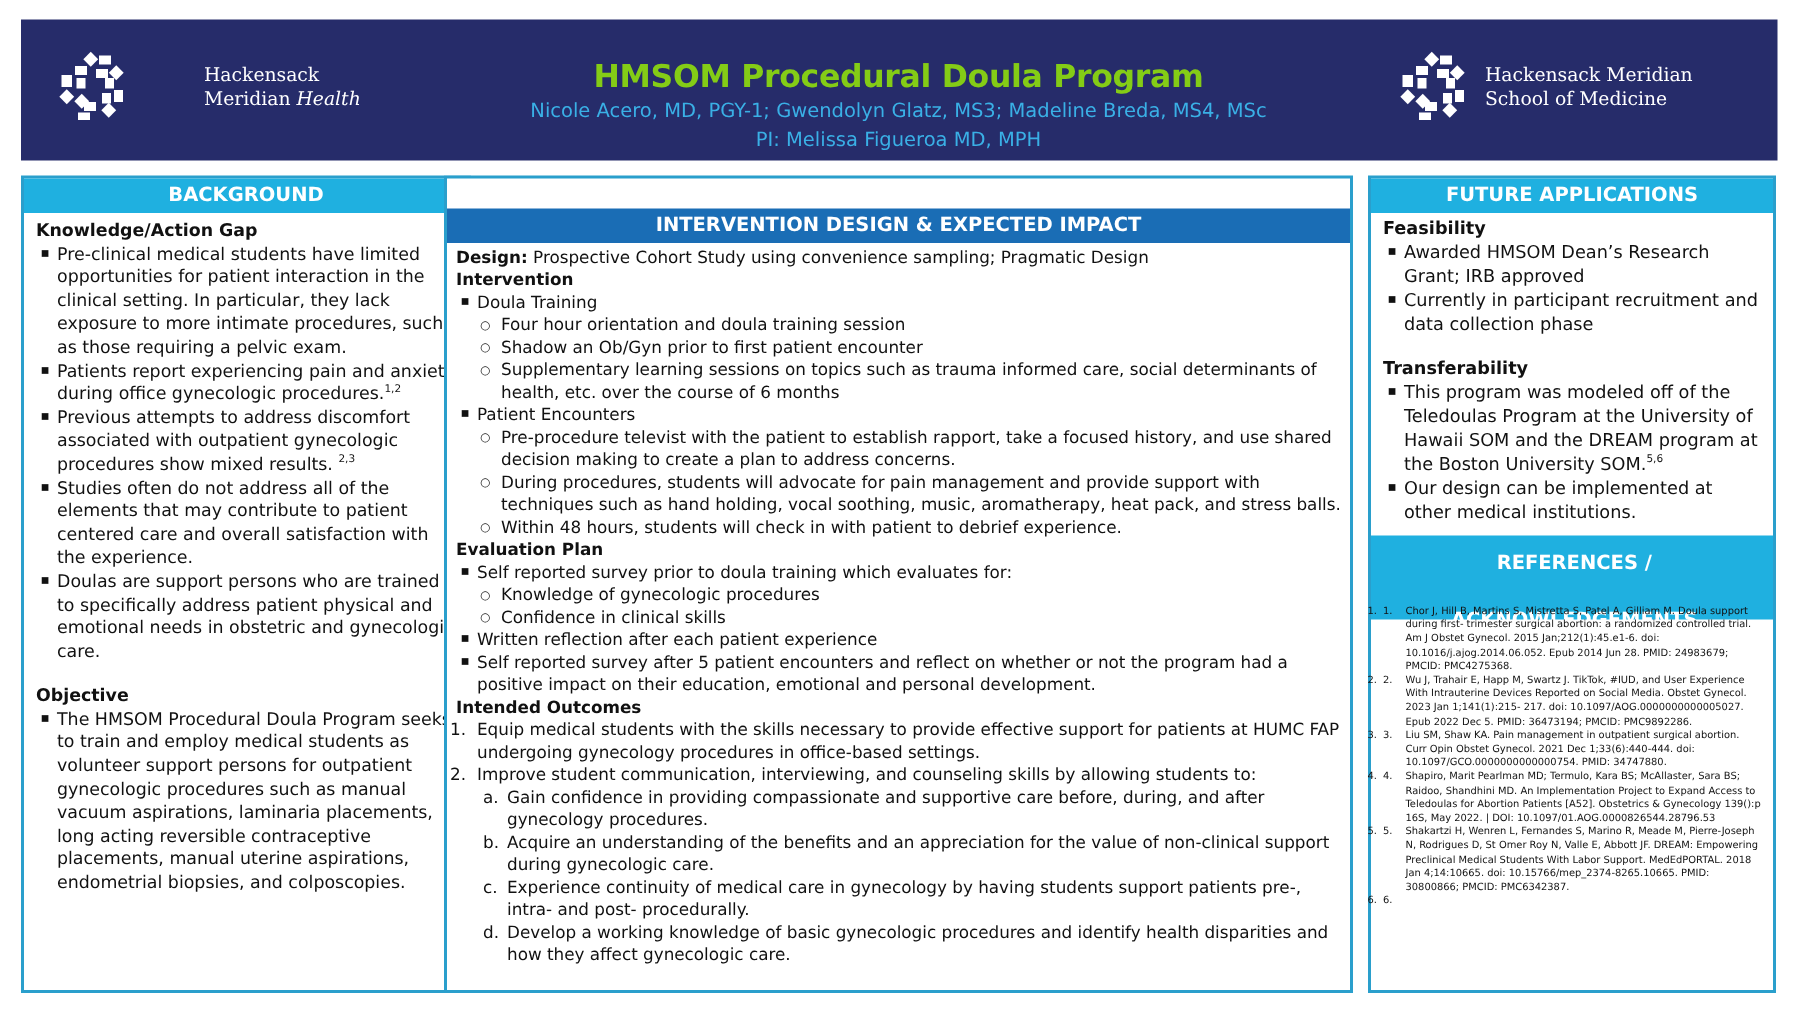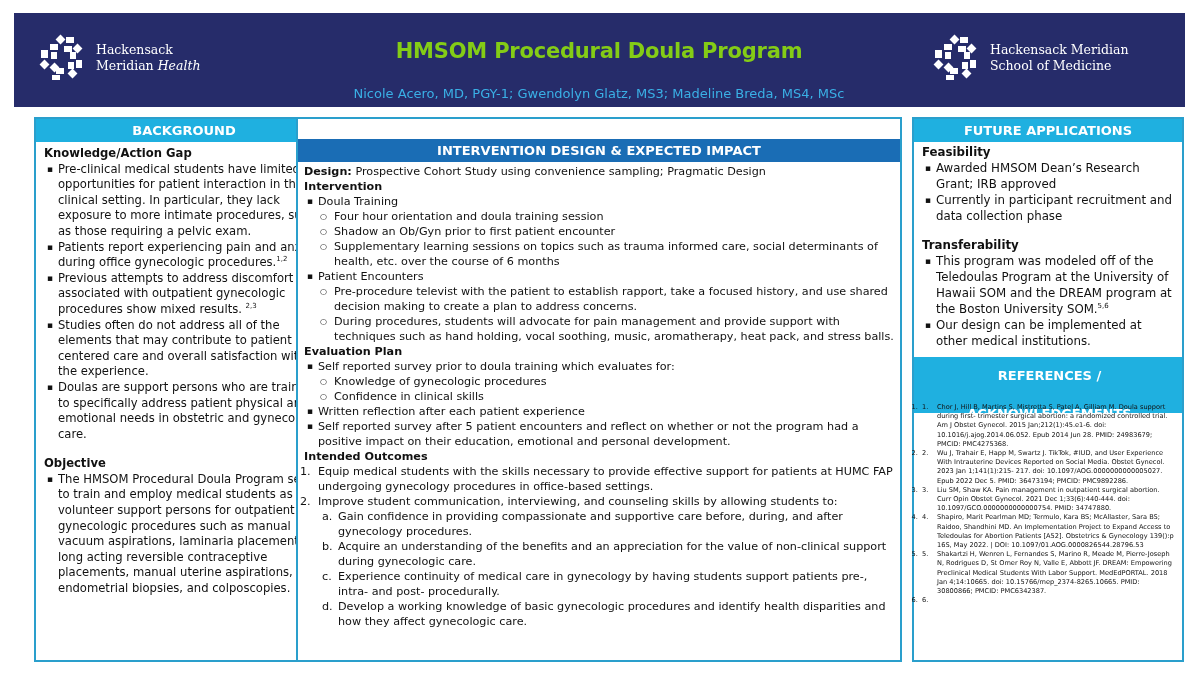--- a/index.html
+++ b/index.html
@@ -4,29 +4,29 @@
 <style>
   * { box-sizing: border-box; margin: 0; padding: 0; }
   html, body { width: 1200px; height: 675px; background: #ffffff; overflow: hidden; }
   body { font-family: "DejaVu Sans", sans-serif; color: #111; position: relative; }
 
   .banner {
     position: absolute; left: 14px; top: 13px; width: 1171px; height: 94px;
     background: #262c6a;
   }
   .logo { position: absolute; display: flex; align-items: center; }
-  .logo-left { left: 24px; top: 21px; }
+  .logo-left { left: 24px; top: 21px; gap: 40px; }
   .logo-right { left: 918px; top: 21px; }
   .logo-mark { width: 48px; height: 48px; margin-right: 10px; }
   .logo-text { font-family: "DejaVu Serif", serif; color: #fff; font-size: 12.5px; line-height: 16px; }
   .logo-text .it { font-style: italic; }
 
   .title-block { position: absolute; left: 260px; width: 650px; top: 24px; text-align: center; }
   .title { color: #84cc16; font-weight: bold; font-size: 21px; line-height: 28px; letter-spacing: -0.2px; }
-  .authors { color: #3ab0e6; font-size: 13px; line-height: 19px; margin-top: 19px; }
+  .authors { color: #3ab0e6; font-size: 13px; line-height: 19px; }
 
   .col-box {
     position: absolute; border: 2px solid #2a9fcc; background: #fff;
   }
   .box-header {
     color: #fff; font-weight: bold; text-align: center; font-size: 13px; height: 23px; line-height: 23px;
   }
   .hdr-light { background: #1fb0e0; }
   .hdr-dark { background: #1a6db5; margin-top: 20px; }
   .box-body { padding: 4px 6px 0 8px; font-size: 11.6px; line-height: 15.6px; }
@@ -107,21 +107,21 @@
         <rect x="14" y="41" width="8" height="5"></rect>
       </g>
     </svg>
     <div class="logo-text">
       <div>Hackensack Meridian</div>
       <div>School of Medicine</div>
     </div>
   </div>
 </div>
 
-<div class="col-box" style="left:14px; top:117px; width:300px; height:545px;margin-left:20px;">
+<div class="col-box" style="left:14px; top:117px; width:300px; height:545px;">
   <div class="box-header hdr-light">BACKGROUND</div>
   <div class="box-body">
     <h4>Knowledge/Action Gap</h4>
     <ul class="sq">
       <li><span>Pre-clinical medical students have limited opportunities for patient interaction in the clinical setting. In particular, they lack exposure to more intimate procedures, such as those requiring a pelvic exam.</span></li>
       <li><span>Patients report experiencing pain and anxiety during office gynecologic procedures.</span><sup>1,2</sup></li>
       <li><span>Previous attempts to address discomfort associated with outpatient gynecologic procedures show mixed results. </span><sup>2,3</sup></li>
       <li><span>Studies often do not address all of the elements that may contribute to patient centered care and overall satisfaction with the experience.</span></li>
       <li><span>Doulas are support persons who are trained to specifically address patient physical and emotional needs in obstetric and gynecologic care.</span></li>
     </ul>
@@ -143,20 +143,21 @@
         <ul class="circ" style="margin-left:-14px;">
           <li>Four hour orientation and doula training session</li>
           <li>Shadow an Ob/Gyn prior to first patient encounter</li>
           <li>Supplementary learning sessions on topics such as trauma informed care, social determinants of health, etc. over the course of 6 months</li>
         </ul>
       </li>
       <li><span>Patient Encounters</span>
         <ul class="circ" style="margin-left:-14px;">
           <li>Pre-procedure televist with the patient to establish rapport, take a focused history, and use shared decision making to create a plan to address concerns.</li>
           <li>During procedures, students will advocate for pain management and provide support with techniques such as hand holding, vocal soothing, music, aromatherapy, heat pack, and stress balls.</li>
+          <li>Within 48 hours, students will check in with patient to debrief experience.</li>
         </ul>
       </li>
     </ul>
     <h4>Evaluation Plan</h4>
     <ul class="sq">
       <li><span>Self reported survey prior to doula training which evaluates for:</span>
         <ul class="circ" style="margin-left:-14px;">
           <li>Knowledge of gynecologic procedures</li>
           <li>Confidence in clinical skills</li>
         </ul>

